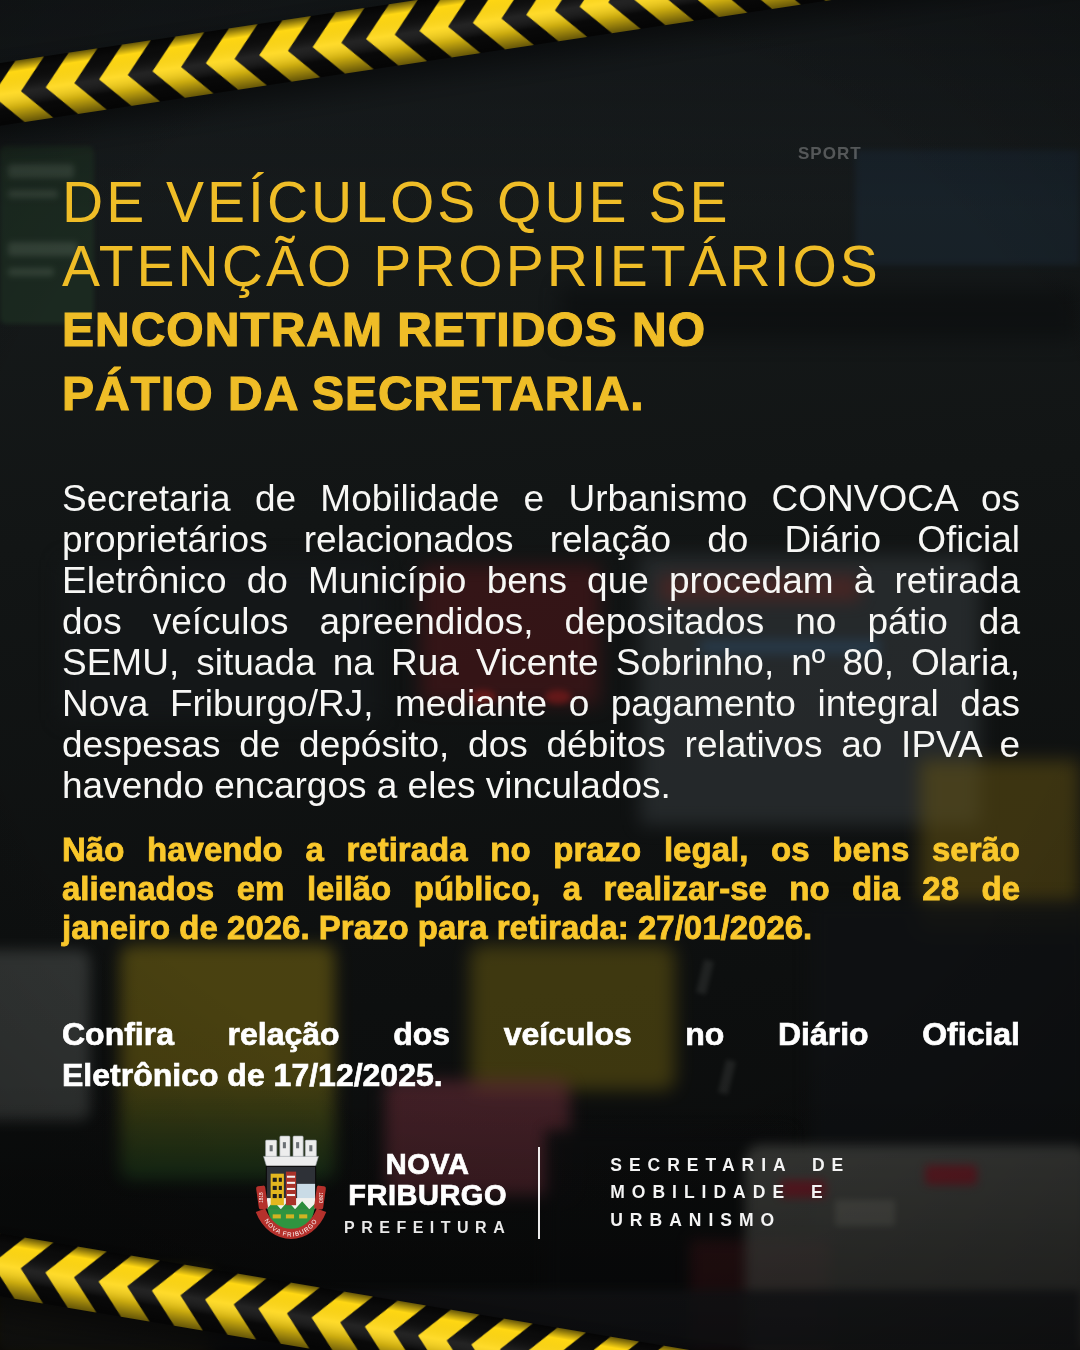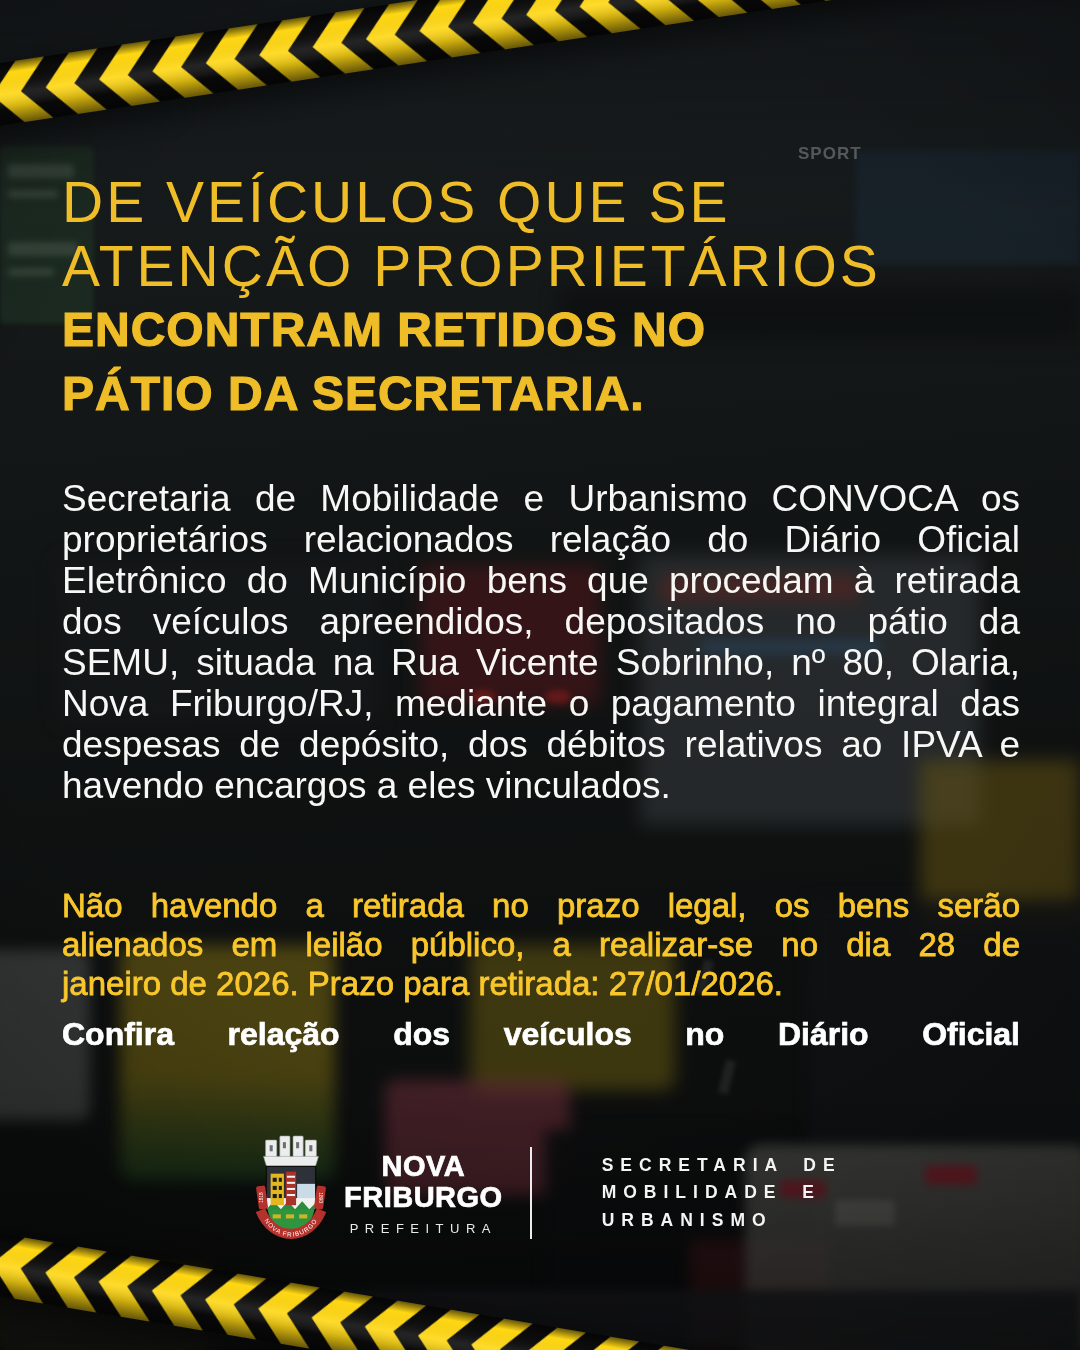--- a/index.html
+++ b/index.html
@@ -45,30 +45,30 @@
   
   .tape{position:absolute;width:1420px;height:62px;filter:drop-shadow(0 12px 16px rgba(0,0,0,.55));}
   #tape-top{left:-70px;top:74px;transform:rotate(-8.6deg);transform-origin:left center;}
   #tape-bottom{left:-70px;top:1222px;transform:rotate(9.6deg);transform-origin:left center;}
   
   .txtblock{position:absolute;left:62px;width:958px;}
   #headline{top:170px;color:#efbd27;}
   .h-light{font-size:57px;font-weight:400;letter-spacing:3px;line-height:64px;white-space:nowrap;}
   .h-bold{font-size:48px;font-weight:800;letter-spacing:1px;line-height:64px;white-space:nowrap;-webkit-text-stroke:1.2px currentColor;}
   #body-par{top:466px;color:#f7f7f5;font-size:37px;font-weight:400;line-height:41px;margin-top:12px;}
-  #notice-par{top:886px;color:#f9c72b;font-size:33px;font-weight:400;line-height:39px;-webkit-text-stroke:.8px currentColor;}
+  #notice-par{top:830px;color:#f9c72b;font-size:33px;font-weight:700;line-height:39px;-webkit-text-stroke:.8px currentColor;}
   #cta-par{top:1014px;color:#ffffff;font-size:32px;font-weight:700;line-height:41px;-webkit-text-stroke:.7px currentColor;}
   .jline{text-align:justify;text-align-last:justify;}
   .jline-last{text-align:justify;text-align-last:left;}
   
   #footer{position:absolute;left:252px;top:1132px;height:122px;display:flex;align-items:center;}
   #crest{width:78px;height:120px;flex:0 0 auto;}
   #cityblock{margin-left:14px;color:#fff;text-align:center;}
   .cityname{font-size:29px;font-weight:800;line-height:31px;letter-spacing:.5px;-webkit-text-stroke:.7px #fff;}
-  #city-subtitle{margin-top:8px;font-size:13px;font-weight:400;letter-spacing:6.5px;color:#e9e9e9;}
+  #city-subtitle{margin-top:8px;font-size:16px;font-weight:700;letter-spacing:6.5px;color:#e9e9e9;}
   #footer-divider{width:2px;height:92px;background:rgba(255,255,255,.92);margin:0 27px;flex:0 0 auto;}
   #deptblock{color:#f4f4f4;font-size:17.5px;font-weight:600;letter-spacing:7px;line-height:27.5px;word-spacing:8px;white-space:nowrap;margin-left:43px;}
 </style>
 </head>
 <body>
 
 <div id="poster">
 
   <div id="bg-base" class="abs"></div>
   <div class="bg-shape" id="bg-buildings"></div>
@@ -152,20 +152,21 @@
   </div>
 
   <div id="notice-par" class="txtblock">
     <div class="jline">Não havendo a retirada no prazo legal, os bens serão</div>
     <div class="jline">alienados em leilão público, a realizar-se no dia 28 de</div>
     <div class="jline-last">janeiro de 2026. Prazo para retirada: 27/01/2026.</div>
   </div>
 
   <div id="cta-par" class="txtblock">
     <div class="jline">Confira relação dos veículos no Diário Oficial</div>
+    <div class="jline-last">Eletrônico de 17/12/2025.</div>
   </div>
 
   <div id="footer">
     <svg id="crest" viewBox="0 0 76 118">
       <g fill="#ededed" stroke="#9aa0a6" stroke-width="0.6">
         <rect x="13" y="7" width="11" height="17" rx="1"></rect>
         <rect x="27" y="3" width="10" height="21" rx="1"></rect>
         <rect x="40" y="3" width="10" height="21" rx="1"></rect>
         <rect x="52" y="7" width="11" height="17" rx="1"></rect>
         <path d="M11,23 H65 L62,33 H14 Z"></path>

